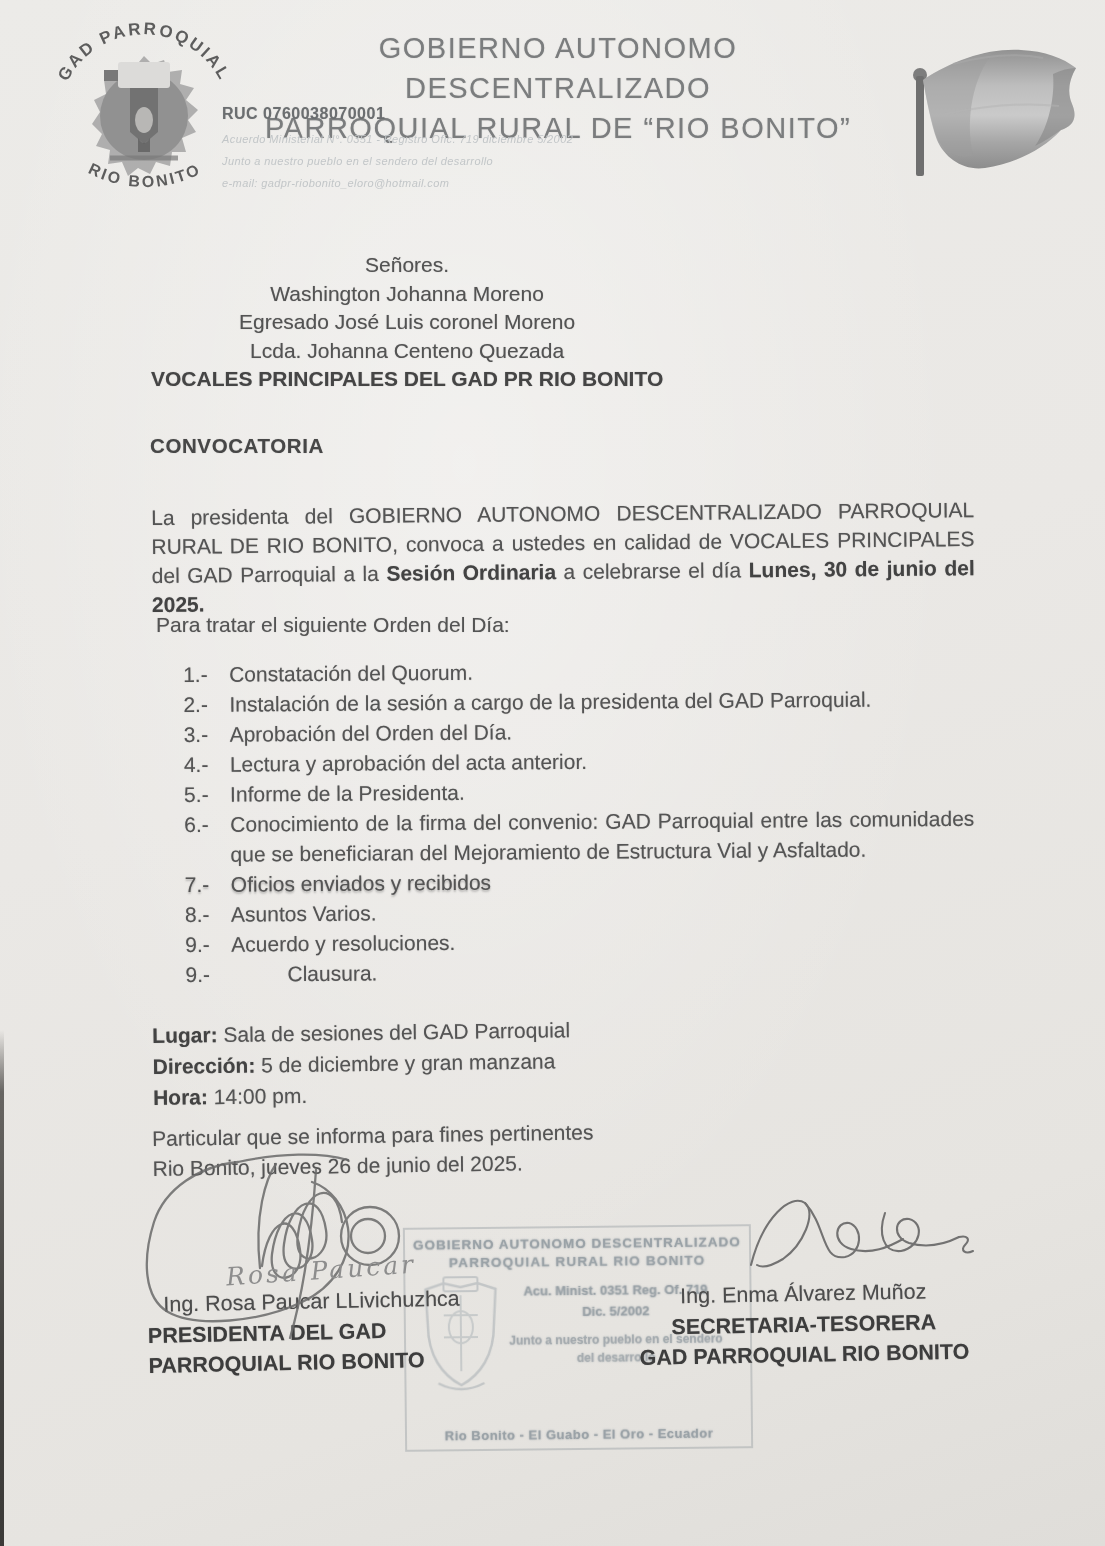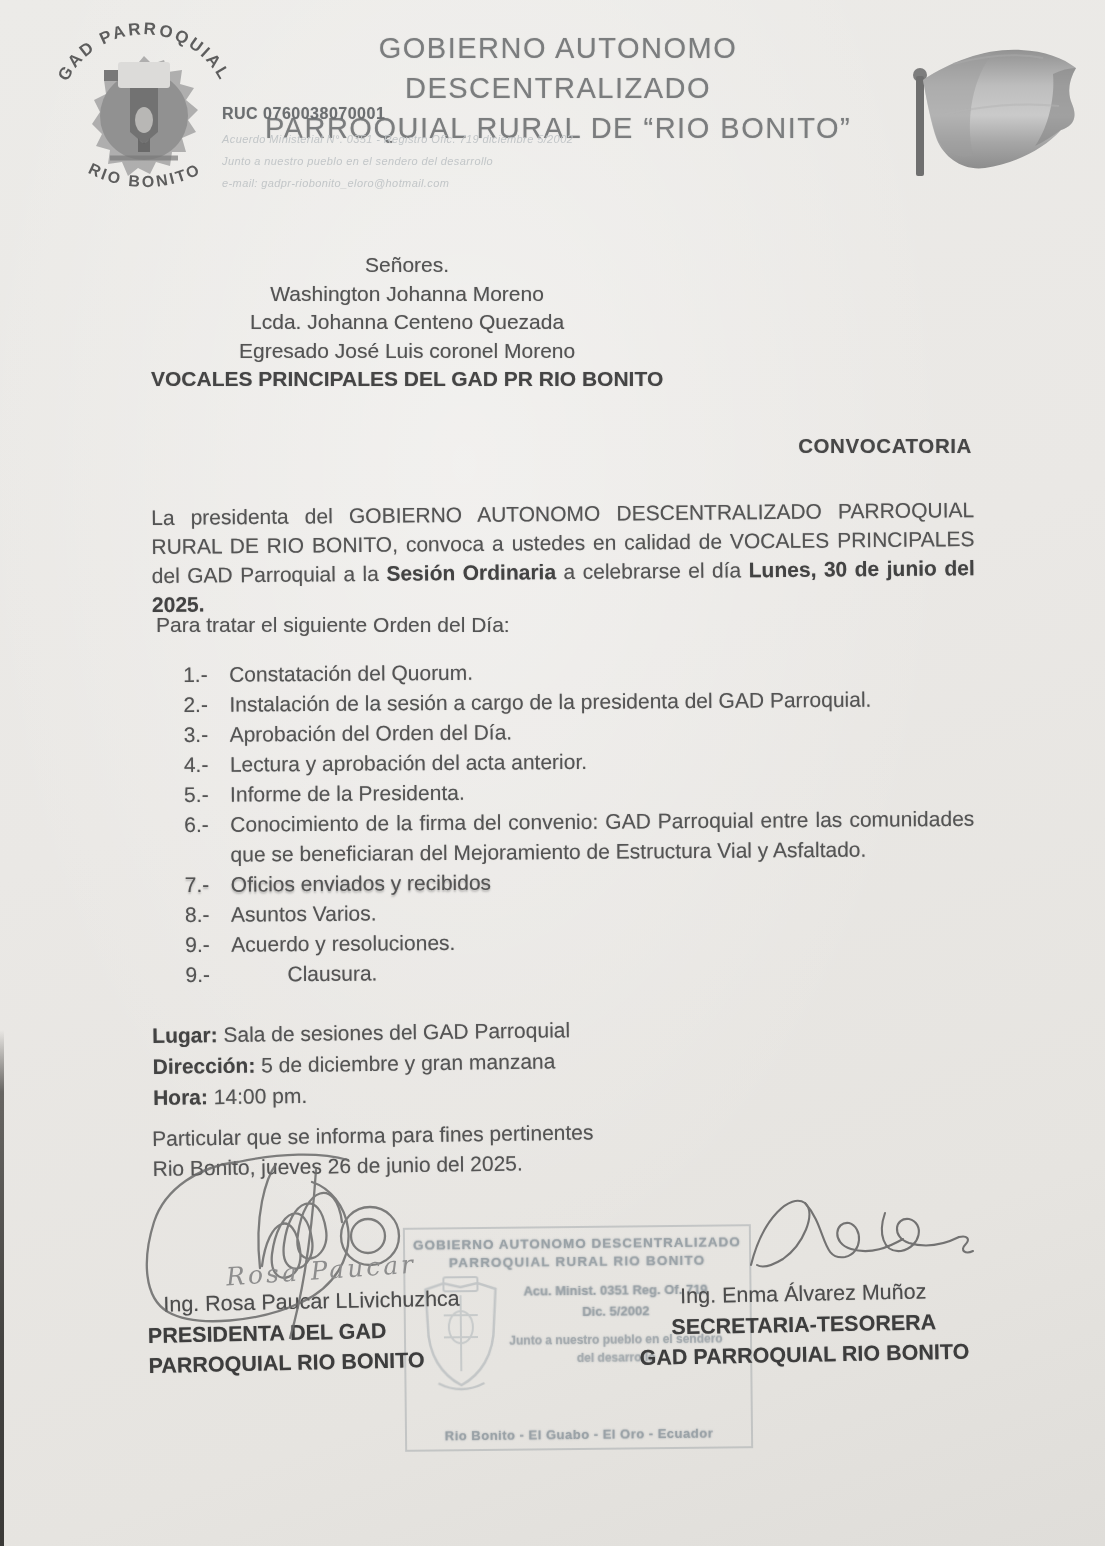--- a/index.html
+++ b/index.html
@@ -37,21 +37,21 @@
     position:absolute;left:222px;top:128px;width:672px;text-align:left;
     font-style:italic;font-size:11px;line-height:22px;color:#c2c6c8;
     letter-spacing:.4px;
   }
   .flag{position:absolute;left:893px;top:18px;width:205px;height:162px;}
 
   
   .recipients{position:absolute;left:151px;top:251px;font-size:21px;line-height:28.5px;color:#535353;text-align:center;}
   .recipients .bold{font-weight:bold;color:#454545;}
   .doc-title{
-    position:absolute;left:150px;top:434px;width:822px;text-align:right;
+    position:absolute;left:150px;top:434px;width:822px;text-align:left;
     font-weight:bold;font-size:20.5px;letter-spacing:.6px;color:#474747;
   }
   .intro{
     position:absolute;left:151px;top:482px;width:823px;
     font-size:21px;line-height:29px;text-align:justify;color:#545454;
     transform:rotate(-.55deg);transform-origin:left top;
   }
   .intro b{color:#434343;}
   .agenda-intro{position:absolute;left:156px;top:613px;font-size:21px;color:#545454;}
   .agenda{
@@ -170,22 +170,22 @@
     <path d="M30,62 C60,42 95,30 128,32 C152,33 170,40 183,50 C176,62 174,74 179,86 C185,100 180,108 168,112 C150,132 120,146 92,150 C70,153 52,140 44,122 C38,106 34,84 30,62 Z" fill="url(#flagG)"></path>
     <path d="M30,62 C55,46 80,37 100,34 C80,60 72,100 80,138 C62,142 50,132 44,120 C38,104 34,84 30,62 Z" fill="#9b9b9b" opacity=".5"></path>
     <path d="M183,50 C176,62 174,74 179,86 C185,100 180,108 168,112 C160,118 150,124 142,128 C156,108 162,78 160,56 C168,52 176,50 183,50 Z" fill="#858585" opacity=".6"></path>
     <path d="M60,46 C90,38 120,34 150,40" stroke="#a8a8a8" stroke-width="2" fill="none" opacity=".6"></path>
     <path d="M52,96 C90,88 130,84 166,88" stroke="#b4b4b4" stroke-width="2" fill="none" opacity=".5"></path>
   </svg>
 
   <div class="recipients soft">
     <div>Señores.</div>
     <div>Washington Johanna Moreno</div>
+    <div>Egresado José Luis coronel Moreno</div>
     <div>Lcda. Johanna Centeno Quezada</div>
-    <div>Egresado José Luis coronel Moreno</div>
     <div class="bold">VOCALES PRINCIPALES DEL GAD PR RIO BONITO</div>
   </div>
 
   <div class="doc-title soft">CONVOCATORIA</div>
 
   <p class="intro soft"><span>La presidenta del GOBIERNO AUTONOMO DESCENTRALIZADO PARROQUIAL RURAL DE RIO BONITO, convoca a ustedes en calidad de VOCALES PRINCIPALES del GAD Parroquial a la </span><b>Sesión Ordinaria</b><span> a celebrarse el día </span><b>Lunes, 30 de junio del 2025.</b></p>
 
   <div class="agenda-intro soft">Para tratar el siguiente Orden del Día:</div>
 
   <div class="agenda">

